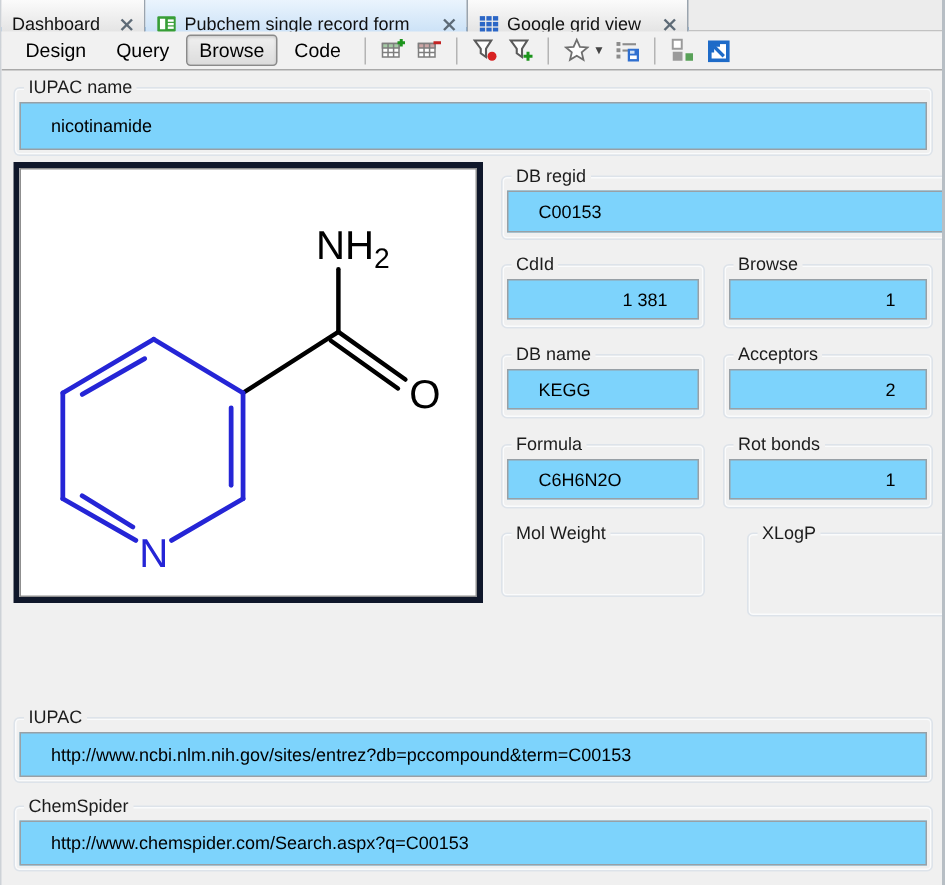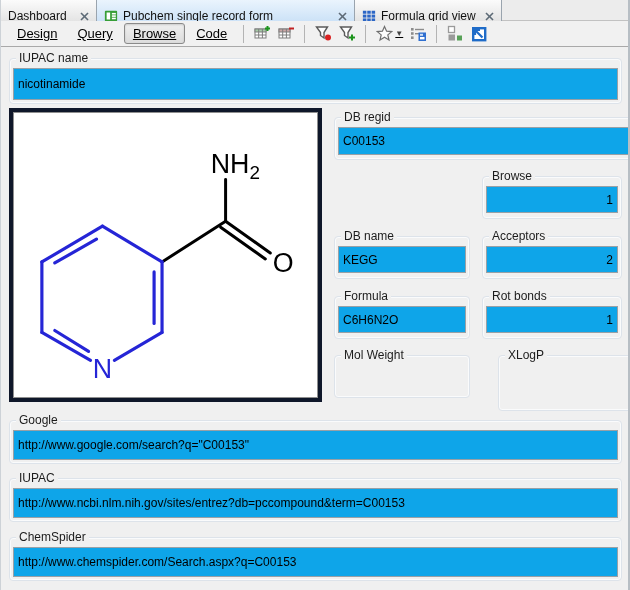--- a/index.html
+++ b/index.html
@@ -18,37 +18,37 @@
     font-size:12px; color:#111; cursor:default; white-space:nowrap;
     background:linear-gradient(#fbfbfb,#d8d8d8); border-right:1px solid #9aa4ae;
   }
   .tab.active { background:linear-gradient(#eaf4fd,#bdd9f4); }
   .tab .close { width:9px; height:9px; flex:0 0 auto; }
   .tab .close line { stroke:#5d6a76; stroke-width:1.6; }
   
   .toolbar {
     position:absolute; left:0; top:21px; width:100%; height:26px;
     background:#f1f1f1; border-bottom:1px solid #a9a9a9;
-    display:flex; align-items:center; padding-left:7px; gap:2px;text-decoration:underline;
+    display:flex; align-items:center; padding-left:7px; gap:2px;
   }
   .tbtn { font-size:13px; color:#000; padding:2px 8px; border:1px solid transparent; border-radius:3px; }
   .tbtn.pressed { border:1px solid #8a8a8a; background:linear-gradient(#f0f0f0,#dcdcdc); box-shadow:inset 0 1px 2px rgba(0,0,0,.15); }
   .tsep { width:1px; height:18px; background:#b4b4b4; margin:0 5px; }
   .ticon { width:22px; height:20px; display:flex; align-items:center; justify-content:center; border-radius:2px; }
   .caret { font-size:8px; color:#444; margin:0 2px 0 -2px; }
   
   .fw { position:absolute; border:1px solid #dde3ea; border-radius:4px; box-shadow:0 0 0 1px #fafbfc inset; }
   .fw .lbl {
     position:absolute; top:-8px; left:6px; background:#f0f0f0; padding:0 3px;
     font-size:12px; color:#1c1c1c; line-height:14px; white-space:nowrap;
   }
   .fw input {
     position:absolute; left:3px; right:3px; top:9px;
-    border:1px solid #98a0a6; background:#0ea5e9; font-family:"Liberation Sans",sans-serif;
-    font-size:12px; color:#000; padding:1px 4px; width:calc(100% - 6px); outline:none;
+    border:1px solid #98a0a6; background:#7dd3fc; font-family:"Liberation Sans",sans-serif;
+    font-size:12px; color:#000; padding:1px 20px; width:calc(100% - 6px); outline:none;
   }
   .in-tall { height:32px; } .in-url { height:30px; } .in-mid { height:28px; } .in-sm { height:27px; }
   input.num { text-align:right; }
   
   .structure {
     position:absolute; left:8px; top:108px; width:313px; height:294px;
     border:4px solid #0f172a; background:#fff;
   }
   .structure .inner { position:absolute; inset:0; border:1px solid #8f8f8f; background:#fff; }
   .structure svg { display:block; }
@@ -60,21 +60,21 @@
 
   <div class="tabbar">
     <div class="tabs">
       <div class="tab" style="width:96px">
         <span style="flex:1">Dashboard</span>
         <svg class="close" viewBox="0 0 9 9">
             <line x1="1" y1="1" x2="8" y2="8"></line>
             <line x1="8" y1="1" x2="1" y2="8"></line>
           </svg>
       </div>
-      <div class="tab active" style="width:258px">
+      <div class="tab active" style="width:215px">
         <svg width="14" height="14" viewBox="0 0 16 16">
           <rect x="1" y="2" width="14" height="12" rx="1" fill="#379e37"></rect>
           <rect x="3" y="4" width="4" height="8" fill="#fff"></rect>
           <rect x="9" y="4.5" width="4.5" height="1.8" fill="#fff"></rect>
           <rect x="9" y="7.2" width="4.5" height="1.8" fill="#fff"></rect>
           <rect x="9" y="9.9" width="4.5" height="1.8" fill="#fff"></rect>
         </svg>
         <span style="flex:1">Pubchem single record form</span>
         <svg class="close" viewBox="0 0 9 9">
             <line x1="1" y1="1" x2="8" y2="8"></line>
@@ -88,21 +88,21 @@
               <rect x="6" y="2" width="4" height="3.4"></rect>
               <rect x="11" y="2" width="4" height="3.4"></rect>
             <rect x="1" y="6.4" width="4" height="3.4"></rect>
               <rect x="6" y="6.4" width="4" height="3.4"></rect>
               <rect x="11" y="6.4" width="4" height="3.4"></rect>
             <rect x="1" y="10.8" width="4" height="3.4"></rect>
               <rect x="6" y="10.8" width="4" height="3.4"></rect>
               <rect x="11" y="10.8" width="4" height="3.4"></rect>
           </g>
         </svg>
-        <span style="flex:1">Formula grid view</span>
+        <span style="flex:1">Google grid view</span>
         <svg class="close" viewBox="0 0 9 9">
             <line x1="1" y1="1" x2="8" y2="8"></line>
             <line x1="8" y1="1" x2="1" y2="8"></line>
           </svg>
       </div>
     </div>
     <div class="tabbar-rest"></div>
   </div>
 
   <div class="toolbar">
@@ -225,20 +225,24 @@
         <text x="88" y="267" font-size="27" fill="#2525d6" text-anchor="middle" font-family="Liberation Sans, sans-serif">N</text>
       </svg>
     </div>
   </div>
 
   <div class="fw" style="left:333px; top:117px; width:344px; height:43px;">
     <span class="lbl">DB regid</span>
     <input class="in-mid" type="text" spellcheck="false" value="C00153" style="">
   </div>
 
+  <div class="fw" style="left:333px; top:176px; width:136px; height:43px;">
+    <span class="lbl">CdId</span>
+    <input class="in-sm num" type="text" spellcheck="false" value="1 381" style="">
+  </div>
   <div class="fw" style="left:481px; top:176px; width:140px; height:43px;">
     <span class="lbl">Browse</span>
     <input class="in-sm num" type="text" spellcheck="false" value="1" style="">
   </div>
 
   <div class="fw" style="left:333px; top:236px; width:136px; height:43px;">
     <span class="lbl">DB name</span>
     <input class="in-sm" type="text" spellcheck="false" value="KEGG" style="">
   </div>
   <div class="fw" style="left:481px; top:236px; width:140px; height:43px;">
@@ -255,24 +259,20 @@
     <input class="in-sm num" type="text" spellcheck="false" value="1" style="">
   </div>
 
   <div class="fw" style="left:333px; top:355px; width:136px; height:43px;">
     <span class="lbl">Mol Weight</span>
   </div>
   <div class="fw" style="left:481px; top:355px; width:140px; height:56px;margin-left:16px;">
     <span class="lbl">XLogP</span>
   </div>
 
-  <div class="fw" style="left:8px; top:420px; width:613px; height:44px;">
-    <span class="lbl">Google</span>
-    <input class="in-url" type="text" spellcheck="false" value="http://www.google.com/search?q=&quot;C00153&quot;" style="">
-  </div>
   <div class="fw" style="left:8px; top:478px; width:613px; height:44px;">
     <span class="lbl">IUPAC</span>
     <input class="in-url" type="text" spellcheck="false" value="http://www.ncbi.nlm.nih.gov/sites/entrez?db=pccompound&amp;term=C00153" style="">
   </div>
   <div class="fw" style="left:8px; top:537px; width:613px; height:44px;">
     <span class="lbl">ChemSpider</span>
     <input class="in-url" type="text" spellcheck="false" value="http://www.chemspider.com/Search.aspx?q=C00153" style="">
   </div>
 
 </div>

